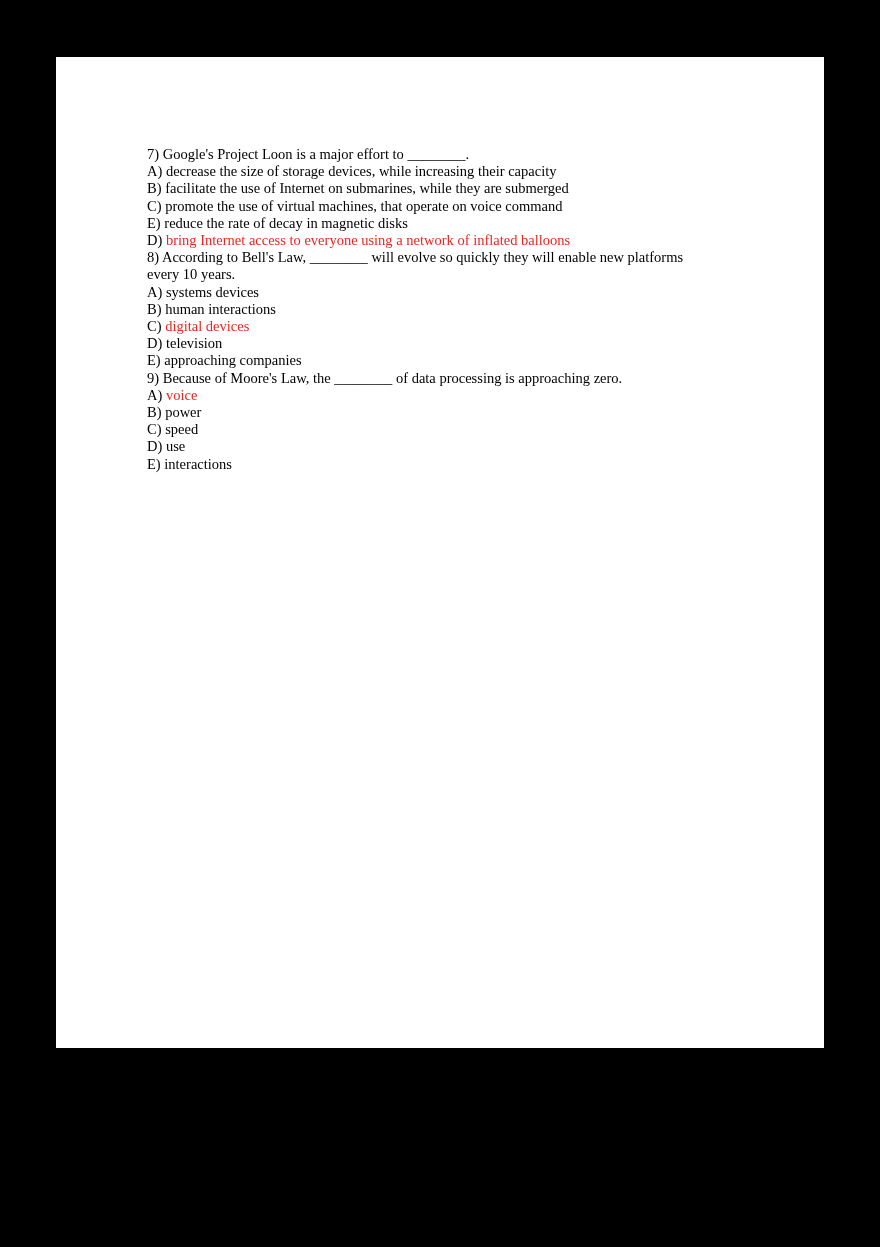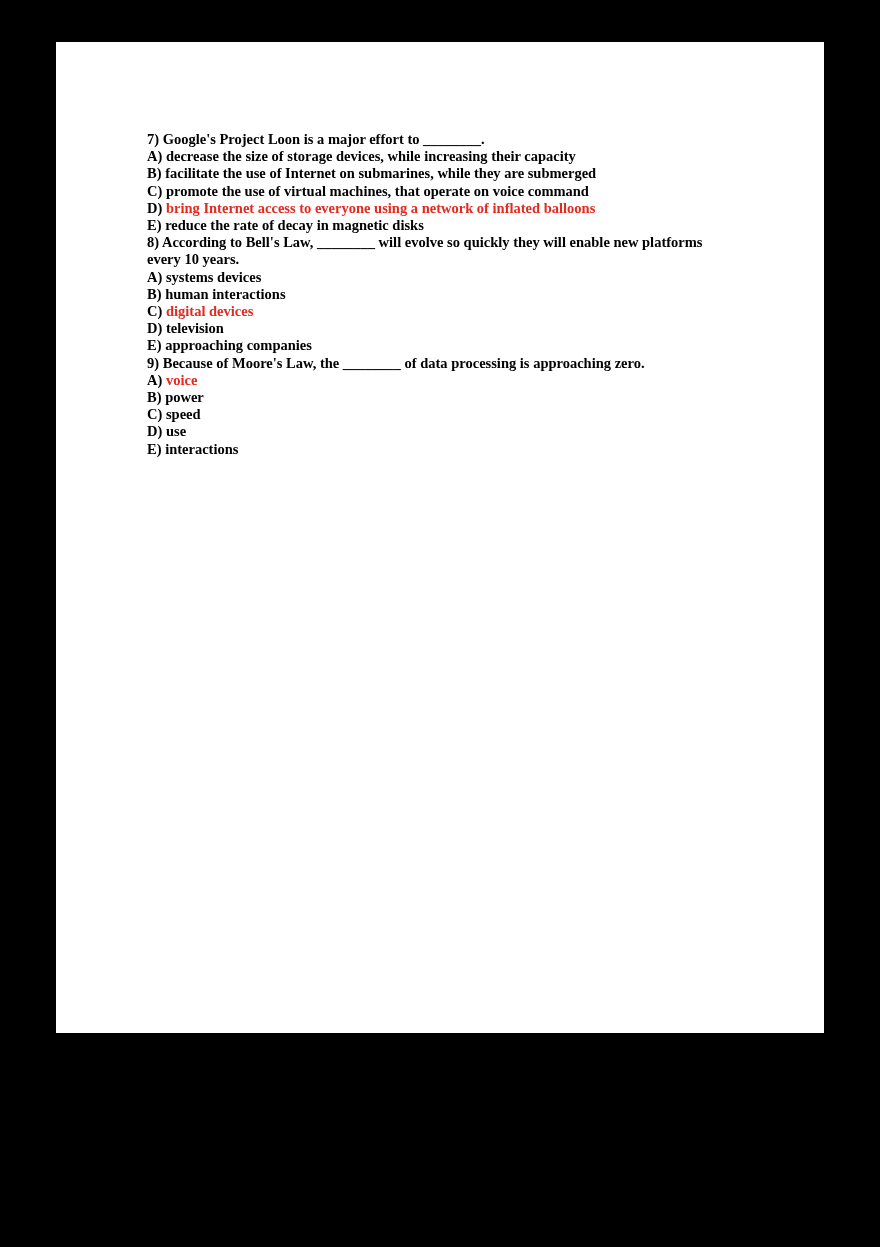--- a/index.html
+++ b/index.html
@@ -9,25 +9,24 @@
   body {
     width: 880px;
     height: 1247px;
     background: var(--bg, #000000);
     position: relative;
     overflow: hidden;
   }
   .paper {
     position: absolute;
     left: 56px;
-    top: 42px;
+    top: 57px;
     width: 768px;
     height: 991px;
     background: var(--paper, #ffffff);
-    font-weight: bold;
   }
   .content {
     position: absolute;
     left: 91px;
     top: 89px;
     width: 592px;
     font-family: "Liberation Serif", "DejaVu Serif", serif;
     font-size: 14.5px;
     line-height: 17.2px;
     color: var(--ink, #000000);
@@ -45,22 +44,22 @@
 </head>
 <body>
 
 <div class="paper">
   <div class="content">
       <div class="question-block">
         <div class="line"><span>7)</span> <span>Google's Project Loon is a major effort to ________.</span></div>
         <div class="line"><span>A)</span> <span>decrease the size of storage devices, while increasing their capacity</span></div>
         <div class="line"><span>B)</span> <span>facilitate the use of Internet on submarines, while they are submerged</span></div>
         <div class="line"><span>C)</span> <span>promote the use of virtual machines, that operate on voice command</span></div>
+        <div class="line"><span>E)</span> <span>reduce the rate of decay in magnetic disks</span></div>
         <div class="line"><span>D)</span> <span class="correct">bring Internet access to everyone using a network of inflated balloons</span></div>
-        <div class="line"><span>E)</span> <span>reduce the rate of decay in magnetic disks</span></div>
       </div>
       <div class="question-block">
         <div class="line"><span>8)</span> <span>According to Bell's Law, ________ will evolve so quickly they will enable new platforms</span></div>
         <div class="line">every 10 years.</div>
         <div class="line"><span>A)</span> <span>systems devices</span></div>
         <div class="line"><span>B)</span> <span>human interactions</span></div>
         <div class="line"><span>C)</span> <span class="correct">digital devices</span></div>
         <div class="line"><span>D)</span> <span>television</span></div>
         <div class="line"><span>E)</span> <span>approaching companies</span></div>
       </div>

